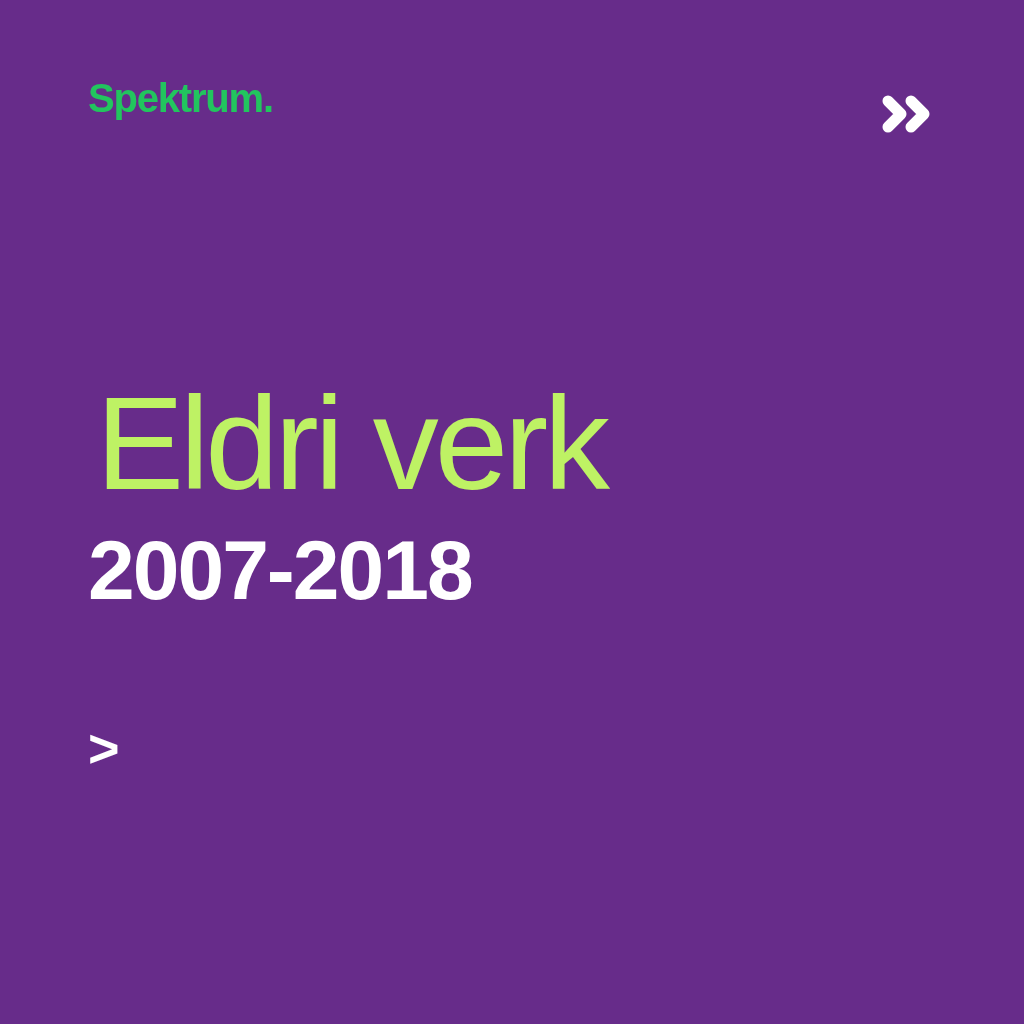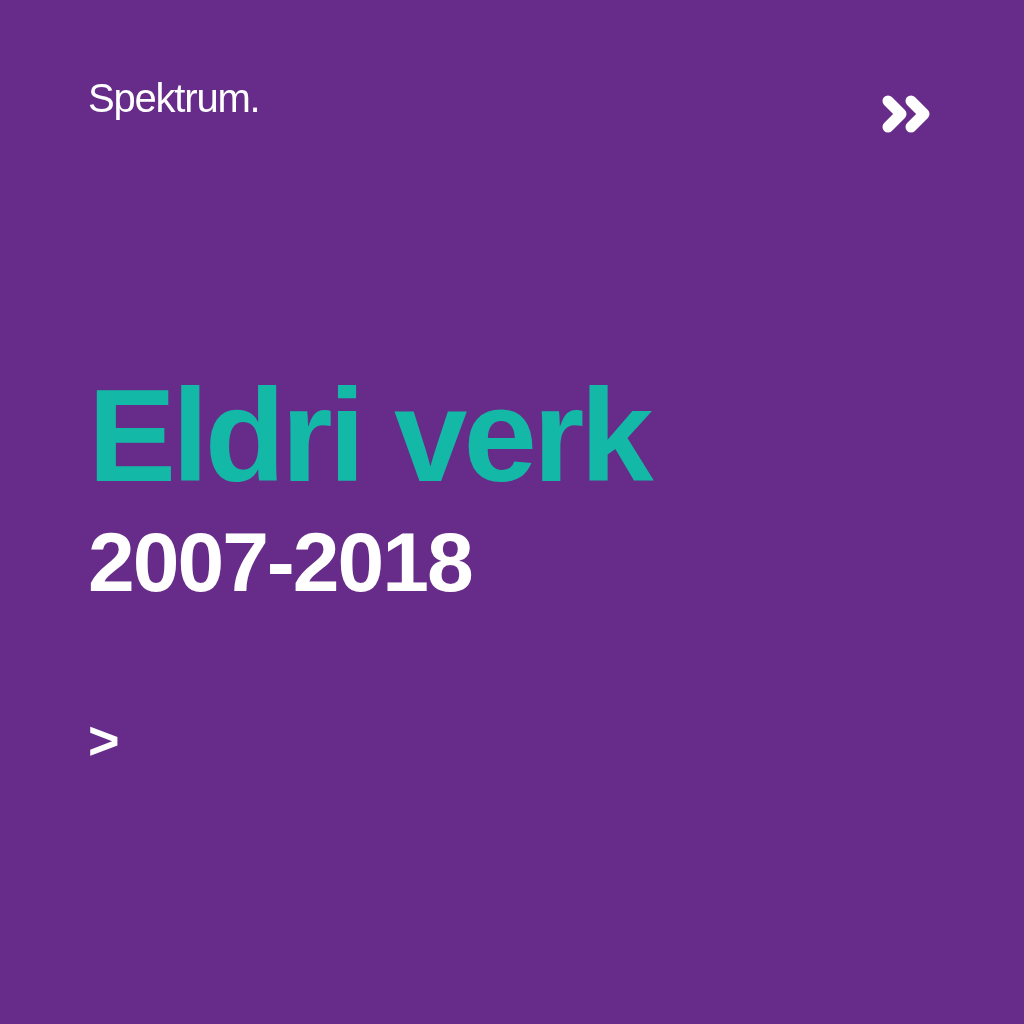--- a/index.html
+++ b/index.html
@@ -29,24 +29,24 @@
     width: 1024px;
     height: 200px;
     display: flex;
     align-items: flex-start;
     justify-content: space-between;
     padding: 78px 88px 0 88px;
     box-sizing: border-box;
   }
 
   .brand {
-    color: #ffffff;
+    color: #22c55e;
     font-family: "Liberation Sans", sans-serif;
     font-size: 40px;
-    font-weight: normal;
+    font-weight: bold;
     line-height: 1;
     letter-spacing: -1.2px;
     white-space: nowrap;
     user-select: none;
   }
 
   .next-button {
     width: 60px;
     height: 48px;
     display: flex;
@@ -65,27 +65,27 @@
 
   
   .content {
     position: absolute;
     left: 88px;
     top: 370px;
     width: 860px;
   }
 
   .title {
-    color: #14b8a6;
+    color: #bef264;
     font-family: "Liberation Sans", sans-serif;
     font-size: 132px;
-    font-weight: bold;
+    font-weight: normal;
     line-height: 1.0;
     letter-spacing: -4px;
-    margin: 0;
+    margin: 8px;
     white-space: nowrap;
   }
 
   .subtitle {
     color: #ffffff;
     font-family: "Liberation Sans", sans-serif;
     font-size: 84px;
     font-weight: bold;
     line-height: 1.0;
     letter-spacing: -2px;

